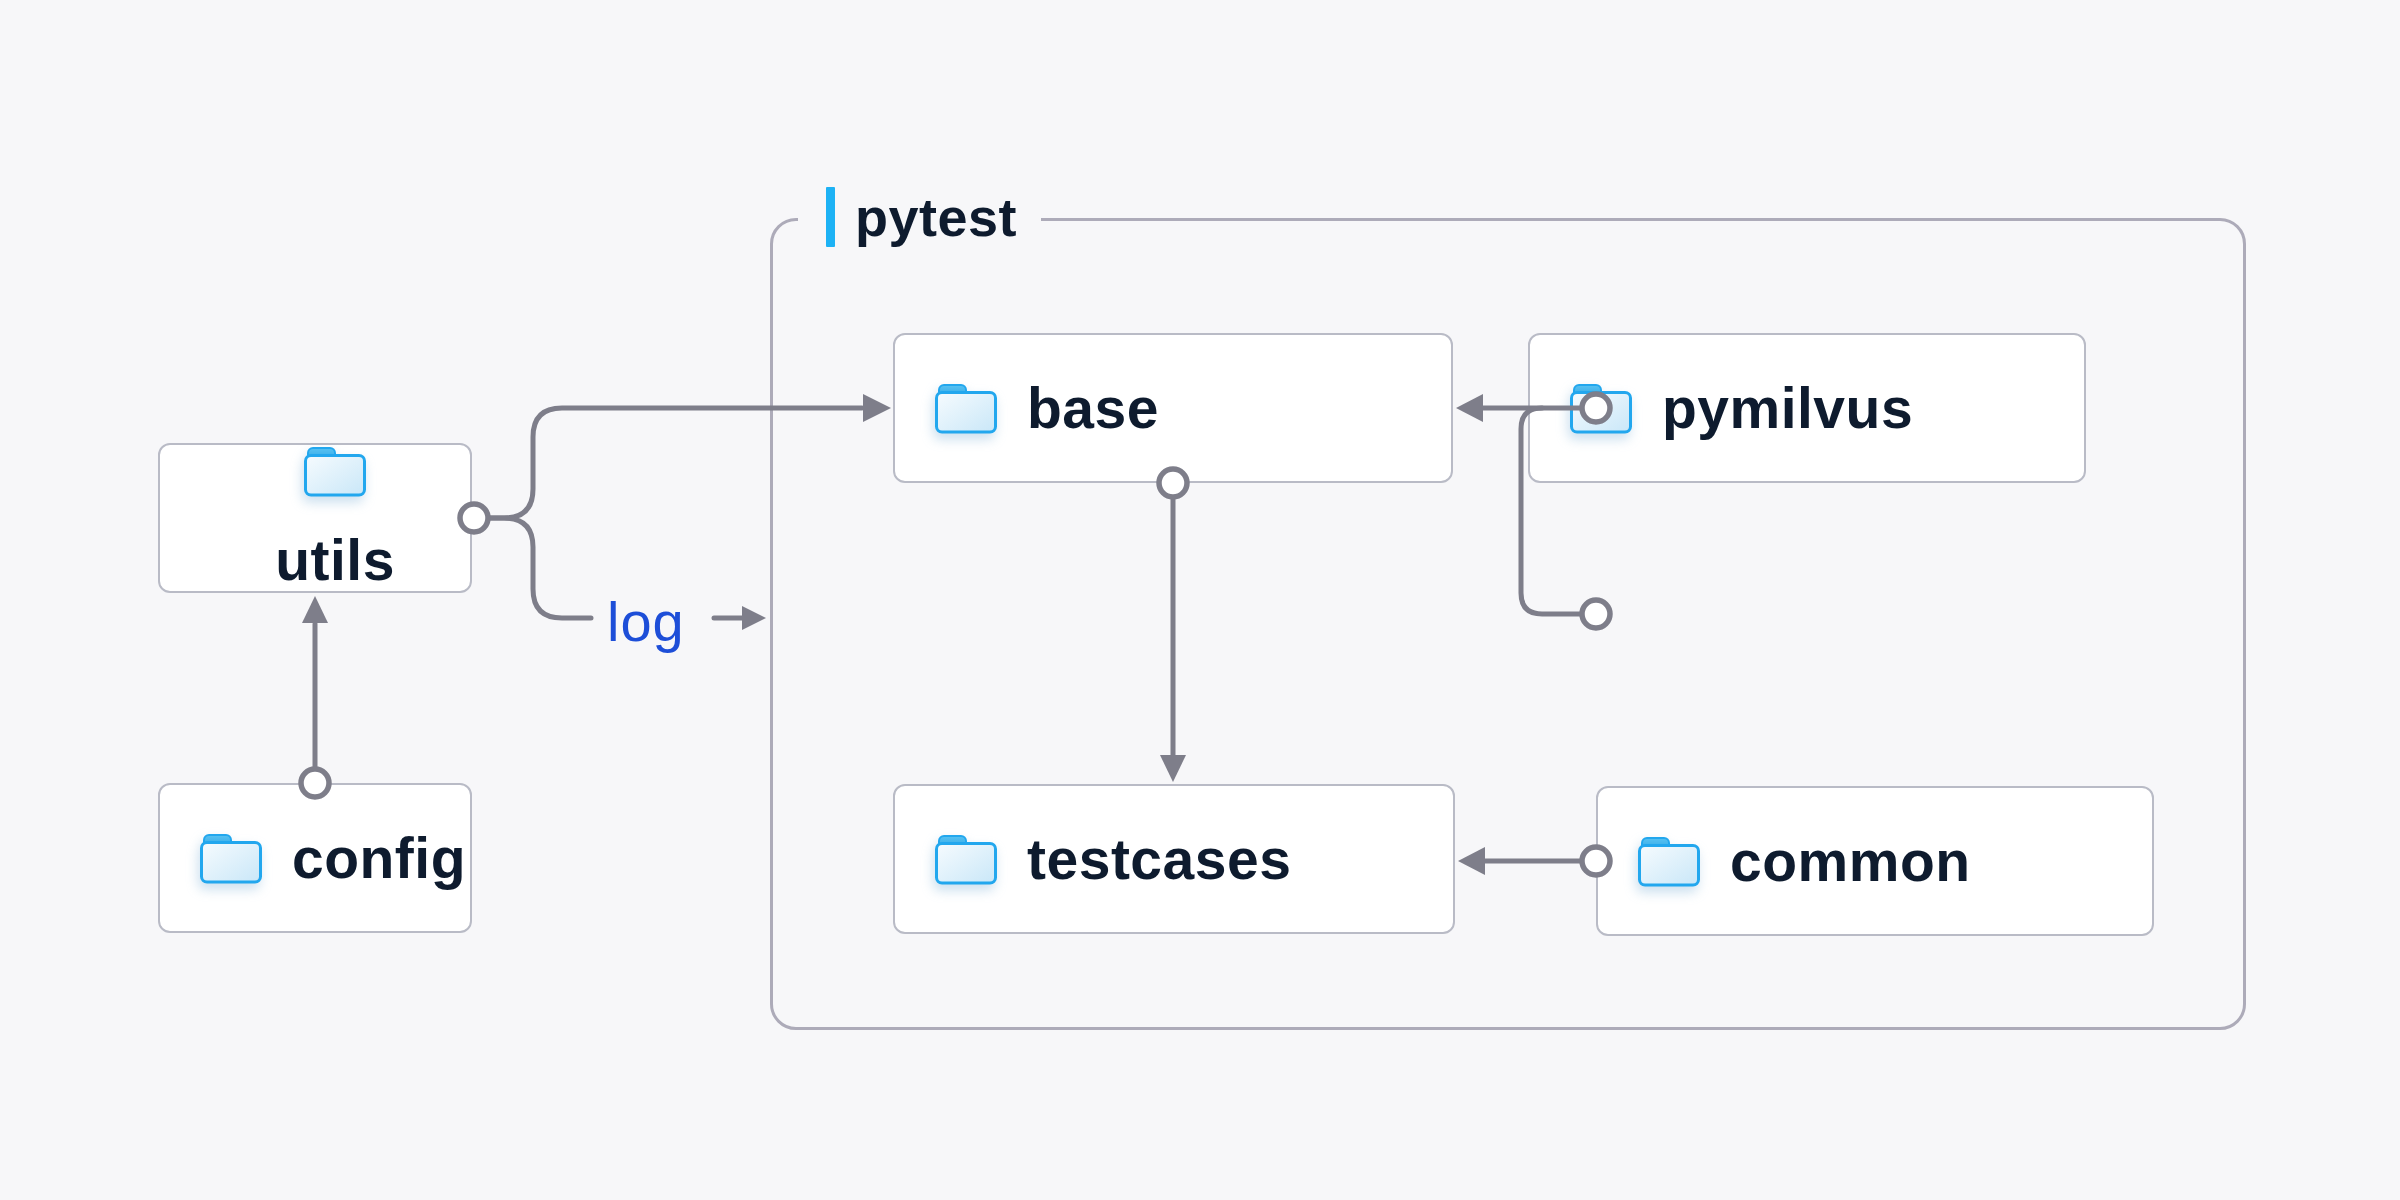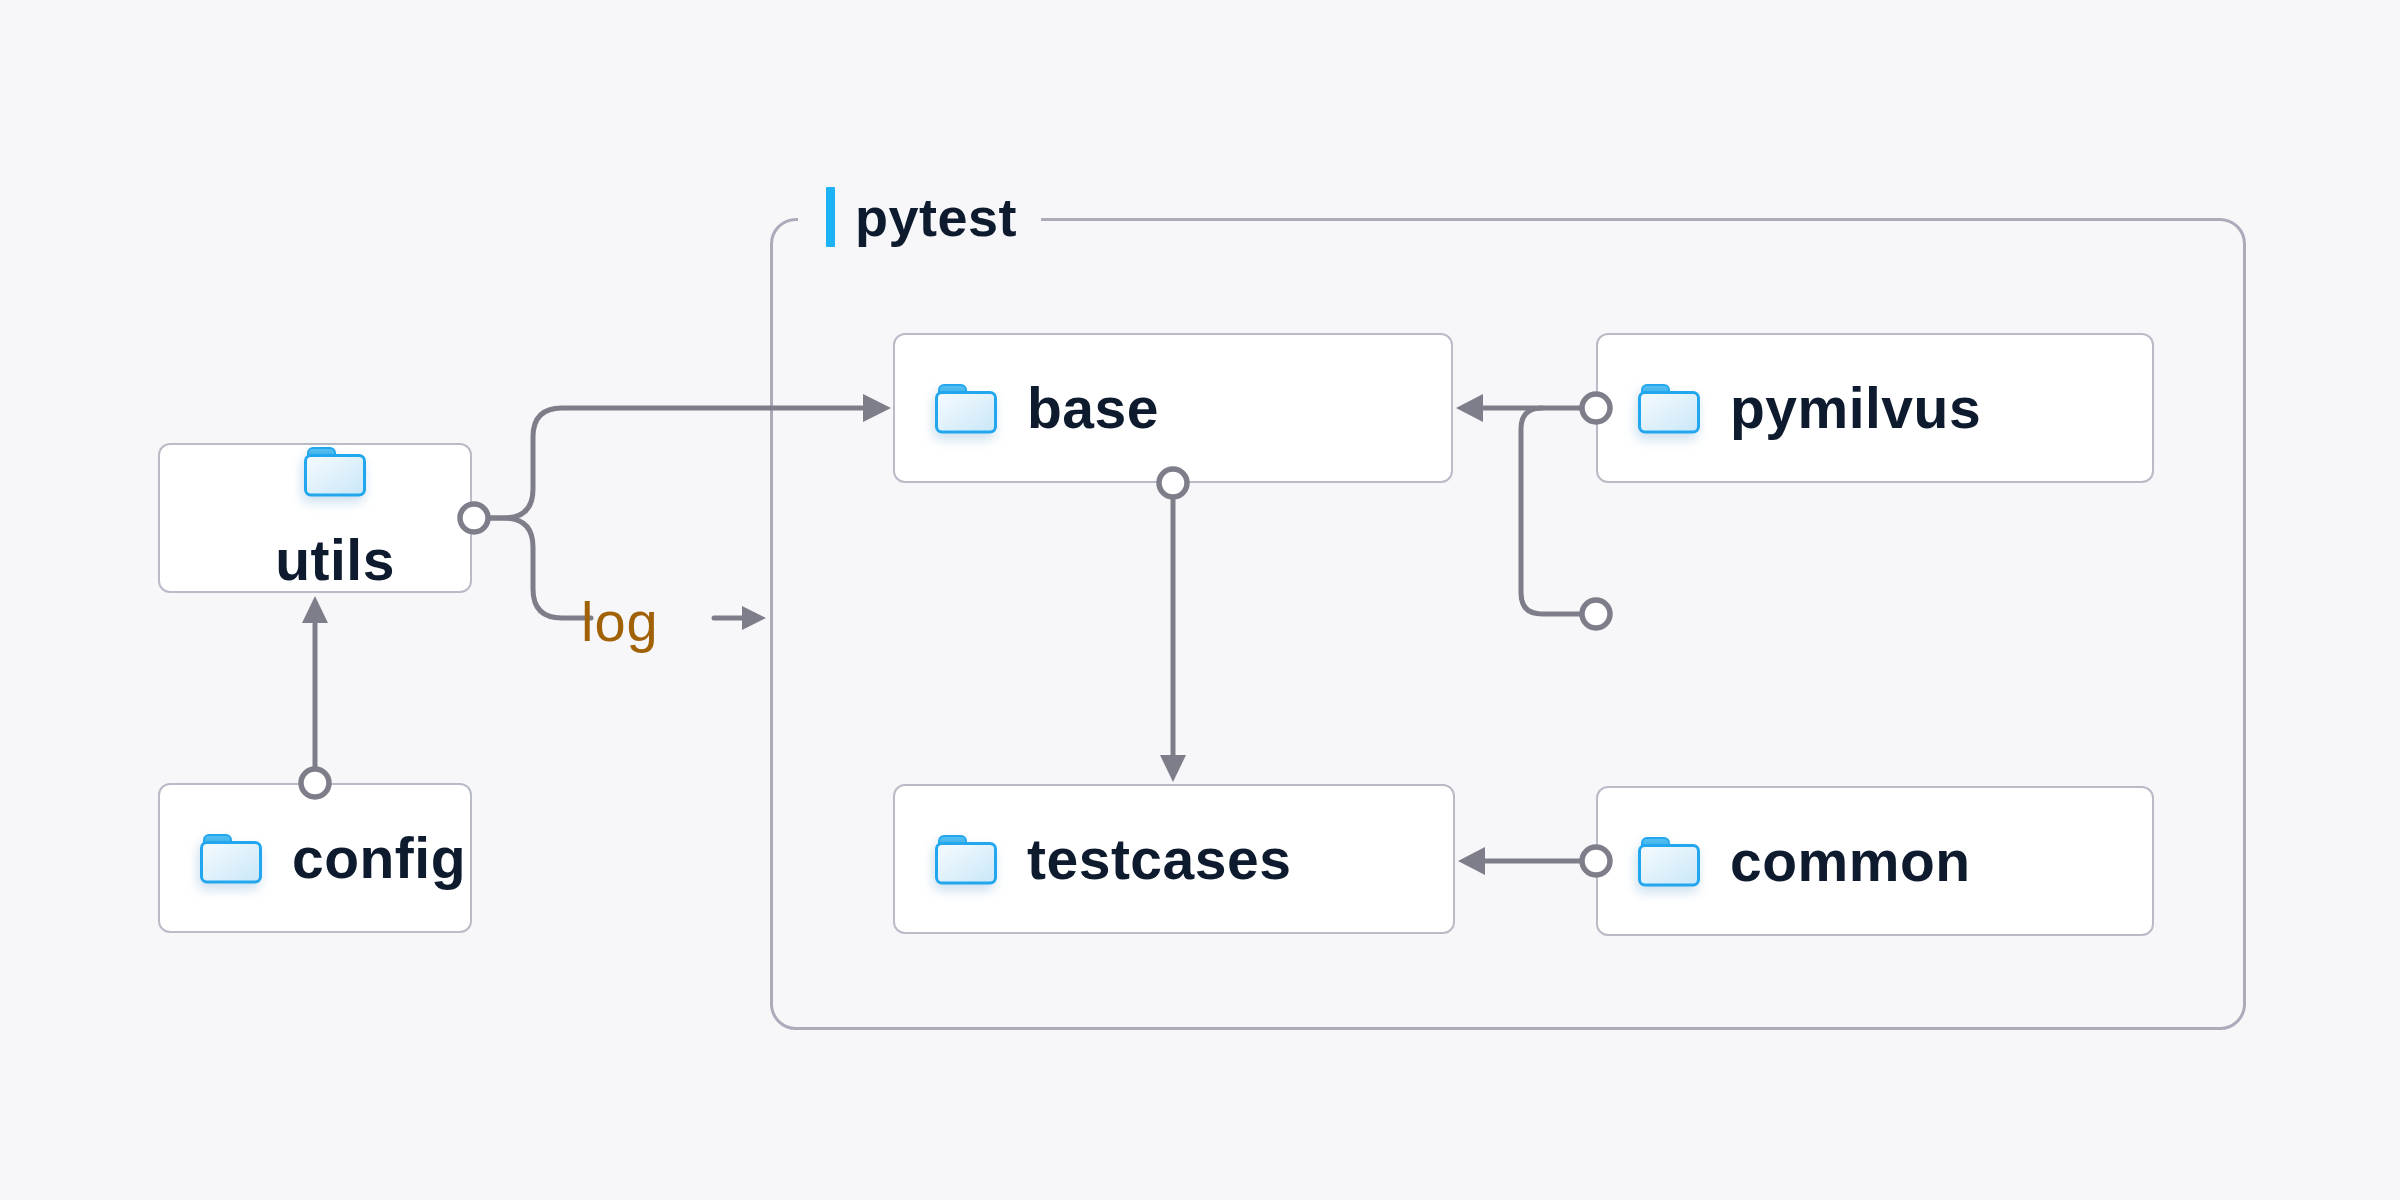--- a/index.html
+++ b/index.html
@@ -71,21 +71,21 @@
   .folder-icon {
     width: 62px; height: 52px;
     flex: 0 0 auto;
     filter: drop-shadow(-2px 6px 6px rgba(110, 165, 210, 0.35));
   }
 
   #node-utils     { left: 158px;  top: 443px; width: 314px; flex-direction: column; }
   #node-config    { left: 158px;  top: 783px; width: 314px; text-align: center; }
   #node-base      { left: 893px;  top: 333px; width: 560px; }
   #node-testcases { left: 893px;  top: 784px; width: 562px; }
-  #node-pymilvus  { left: 1596px; top: 333px; width: 558px; }
+  #node-pymilvus  { left: 1528px; top: 333px; width: 558px; }
   #node-check     { left: 1596px; top: 539px; width: 558px; }
   #node-common    { left: 1596px; top: 786px; width: 558px; }
 
   
   .edges-svg {
     position: absolute;
     left: 0; top: 0;
     width: 2400px; height: 1200px;
     z-index: 3;
     pointer-events: none;
@@ -95,24 +95,24 @@
     stroke: #7e7e8a;
     stroke-width: 5px;
     stroke-linecap: round;
   }
   .edge-head { fill: #7e7e8a; stroke: none; }
   .edge-dot  { fill: #ffffff; stroke: #7e7e8a; stroke-width: 5.5px; }
 
   
   .edge-label {
     position: absolute;
-    left: 581px; top: 589px;
+    left: 607px; top: 589px;
     font-size: 56px;
     font-weight: 500;
-    color: #a16207;
+    color: #1d4ed8;
     z-index: 4;
     letter-spacing: 1px;
   }
 </style>
 </head>
 <body>
 
 <div class="canvas">
 
   <div class="group-box"></div>

